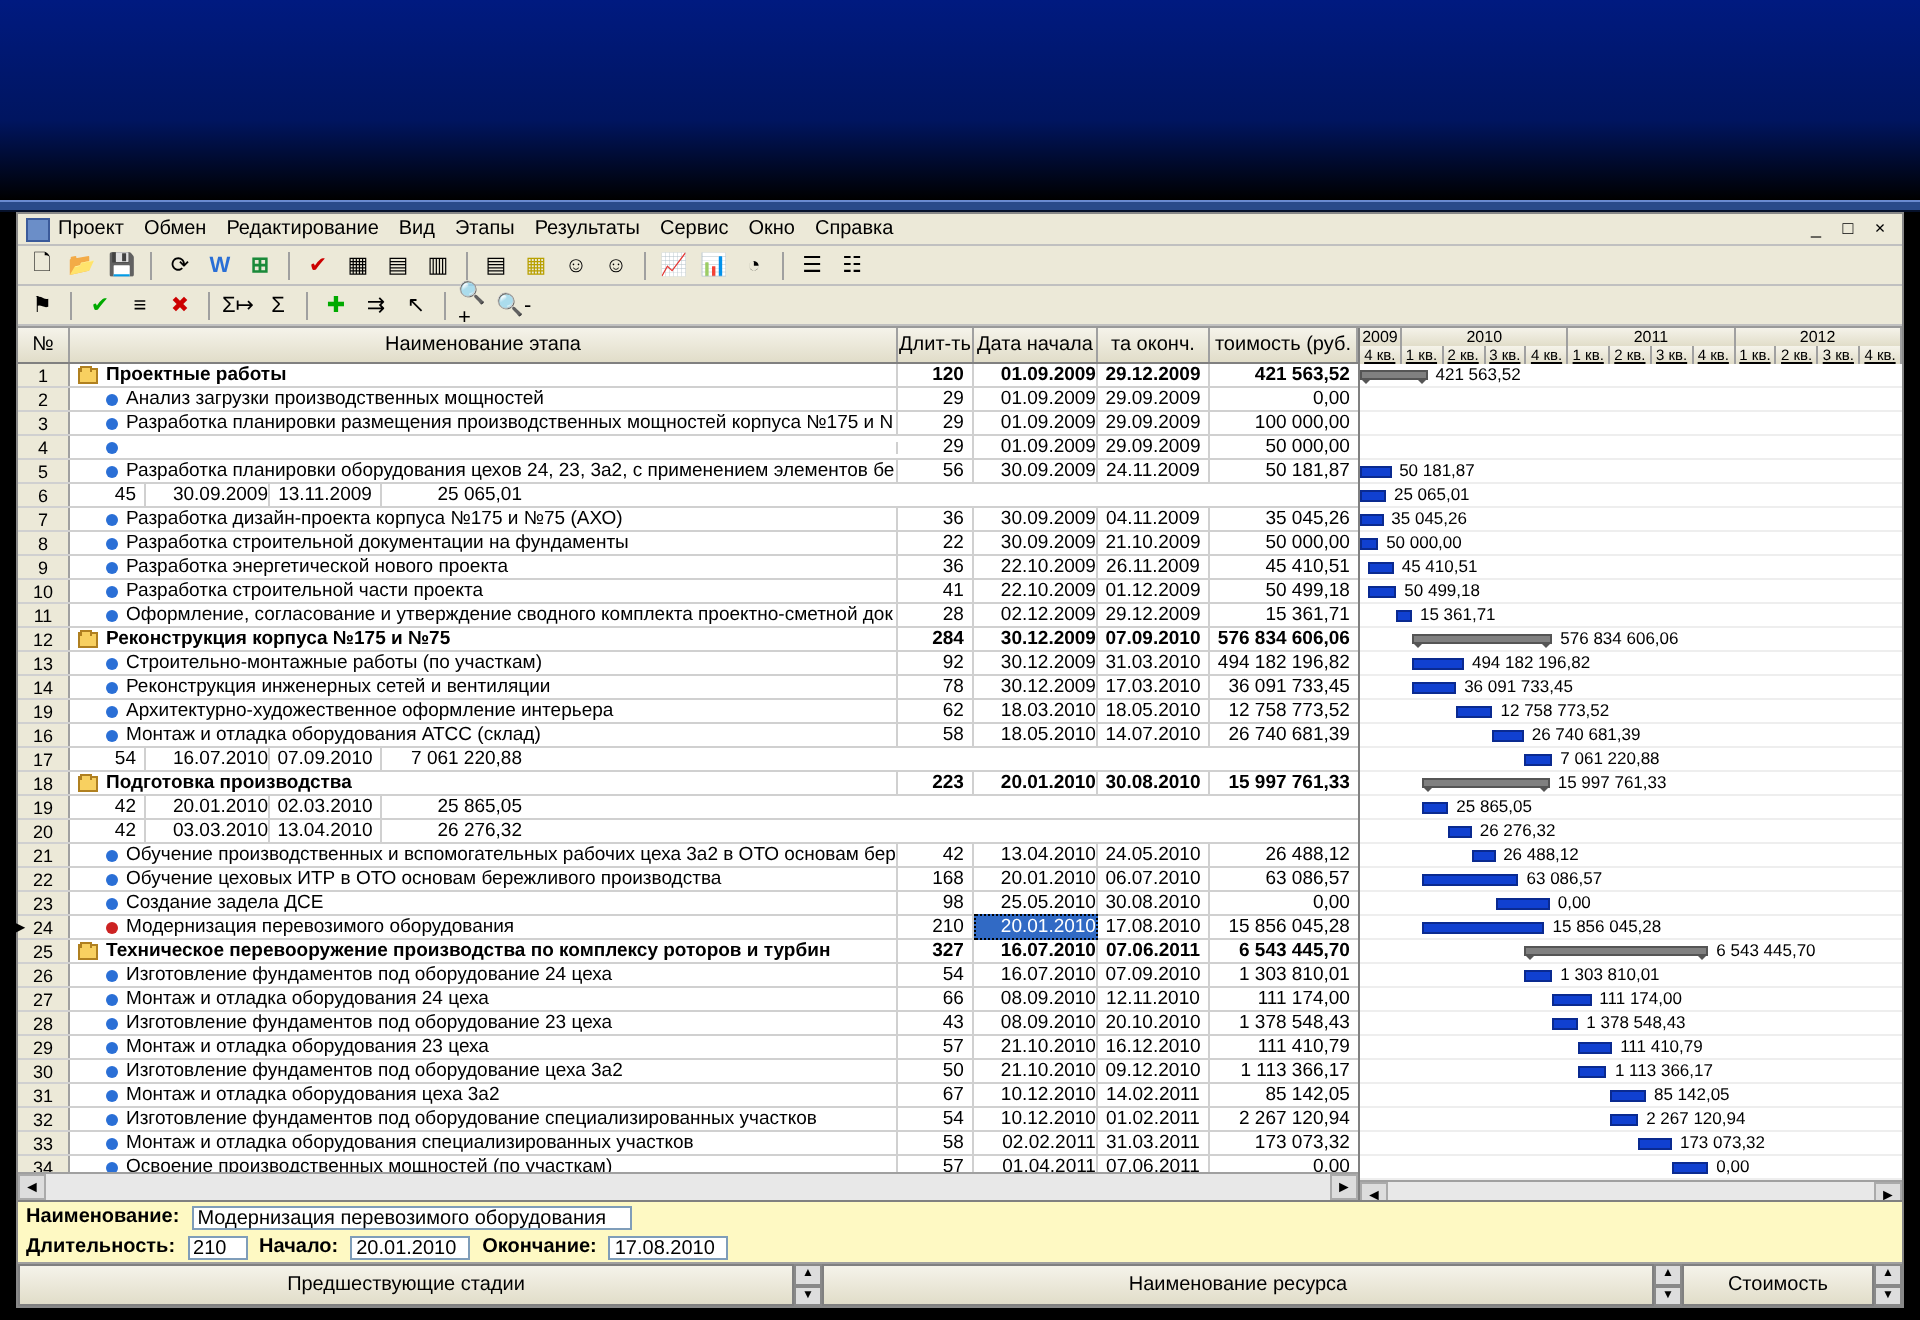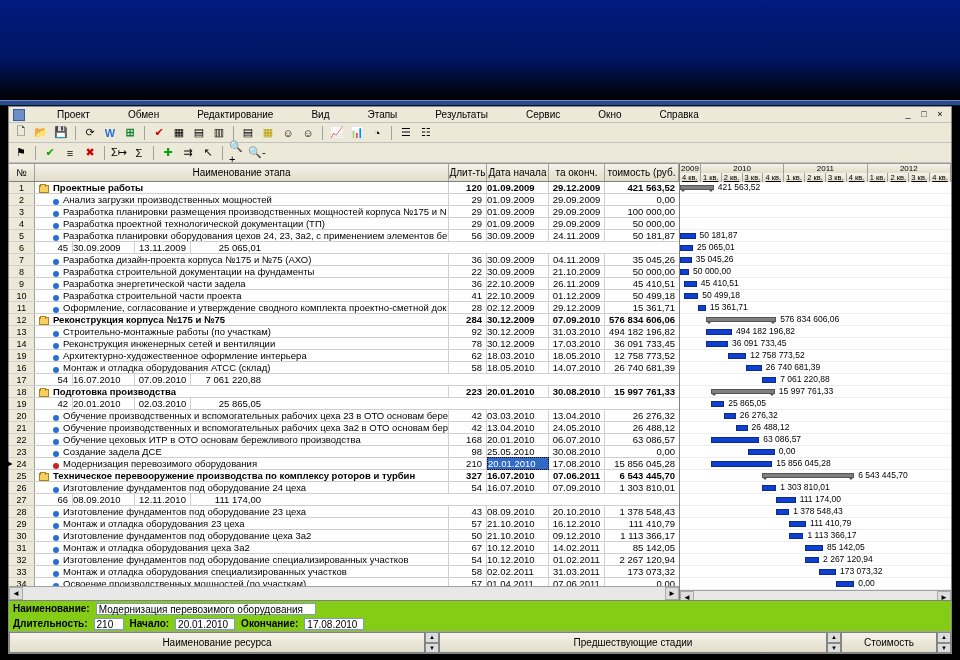--- a/index.html
+++ b/index.html
@@ -2,45 +2,45 @@
 <html><head>
 <meta charset="utf-8">
 <style>
   * { box-sizing: border-box; margin: 0; padding: 0; }
   html, body { width: 960px; height: 660px; font-family: Tahoma, Arial, sans-serif; font-size: 10px; overflow: hidden; background: #000; }
   .topband { height: 100px; background: linear-gradient(#001a80, #001560 60%, #000); }
   .sep { height: 6px; background: #2a4a8a; border-top: 1px solid #6a8ad0; border-bottom: 1px solid #06112a; }
   .app { position: absolute; top: 106px; left: 8px; width: 944px; height: 548px; background: #ece9d8; border: 1px solid #888; display: flex; flex-direction: column; }
   .menubar { display: flex; align-items: center; height: 16px; background: #ece9d8; border-bottom: 1px solid #c0c0c0; padding: 0 4px; }
   .menubar .icon { width: 12px; height: 12px; background: #6b8ec8; margin-right: 4px; border: 1px solid #3b5a9a; }
-  .menubar span { margin-right: 10px; cursor: default; margin-left: 28px; }
+  .menubar span { margin-right: 10px; cursor: default; }
   .wincontrols { margin-left: auto; display: flex; gap: 2px; }
   .wincontrols div { width: 14px; height: 12px; text-align: center; line-height: 10px; font-size: 9px; }
   .toolbar { display: flex; align-items: center; height: 20px; background: #ece9d8; border-bottom: 1px solid #c0c0c0; padding: 0 4px; gap: 4px; }
   .toolbar.second { height: 20px; }
   .tbicon { width: 16px; height: 16px; display: inline-flex; align-items: center; justify-content: center; font-size: 11px; cursor: pointer; }
   .tbsep { width: 1px; height: 14px; background: #a0a0a0; margin: 0 2px; }
   .content { flex: 1; display: flex; border-top: 1px solid #999; overflow: hidden; }
   .grid { flex: 0 0 602px; display: flex; flex-direction: column; border-right: 1px solid #808080; background: #fff; }
   .gridhead { display: flex; height: 18px; background: #ece9d8; border-bottom: 1px solid #808080; }
   .gridhead div { border-right: 1px solid #a0a0a0; display: flex; align-items: center; justify-content: center; font-size: 10px; overflow: hidden; background: linear-gradient(#f5f3ea, #e1ddc9); }
   .col-rownum { width: 26px; }
   .col-name { flex: 1; }
   .col-dur { width: 38px; }
   .col-start { width: 62px; }
   .col-end { width: 56px; }
   .col-cost { width: 74px; }
   .gridbody { flex: 1; overflow: hidden; }
   .row { display: flex; height: 12px; border-bottom: 1px solid #d0d0d0; align-items: center; }
   .row .rownum { width: 26px; text-align: center; background: #ece9d8; border-right: 1px solid #a0a0a0; font-size: 9px; height: 100%; line-height: 12px; }
   .row.selected .rownum::before { content: "▶"; font-size: 8px; position: absolute; margin-left: -10px; }
-  .row .name { flex: 1; border-right: 1px solid #d0d0d0; padding-left: 2px; white-space: nowrap; overflow: hidden; font-size: 9.5px; display: flex; align-items: flex-end; }
+  .row .name { flex: 1; border-right: 1px solid #d0d0d0; padding-left: 2px; white-space: nowrap; overflow: hidden; font-size: 9.5px; display: flex; align-items: center; }
   .row.bold .name, .row.bold .dur, .row.bold .start, .row.bold .end, .row.bold .cost { font-weight: bold; }
   .row .dur { width: 38px; text-align: right; padding-right: 4px; border-right: 1px solid #d0d0d0; font-size: 9.5px; }
-  .row .start { width: 62px; text-align: left; border-right: 1px solid #d0d0d0; font-size: 9.5px; }
+  .row .start { width: 62px; text-align: right; border-right: 1px solid #d0d0d0; font-size: 9.5px; }
   .row .end { width: 56px; text-align: center; border-right: 1px solid #d0d0d0; font-size: 9.5px; }
   .row .cost { width: 74px; text-align: right; padding-right: 4px; font-size: 9.5px; }
   .row.selected .start { background: #316ac5; color: #fff; border: 1px dotted #000; }
   .bullet { width: 6px; height: 6px; border-radius: 50%; margin-right: 4px; flex-shrink: 0; }
   .bullet.blue { background: #2a6fd6; }
   .bullet.red { background: #cc2222; }
   .folder { width: 10px; height: 8px; background: #f8d060; border: 1px solid #b08020; margin-right: 4px; flex-shrink: 0; position: relative; }
   .folder::before { content: ""; position: absolute; top: -2px; left: 0; width: 4px; height: 2px; background: #f8d060; border: 1px solid #b08020; border-bottom: none; }
   .indent { display: inline-block; }
   
@@ -56,21 +56,21 @@
   .bar.summary { height: 5px; background: #808080; border: 1px solid #555; top: 3px; }
   .bar.summary::before, .bar.summary::after { content: ""; position: absolute; bottom: -3px; width: 0; height: 0; border-left: 3px solid transparent; border-right: 3px solid transparent; border-top: 3px solid #555; }
   .bar.summary::before { left: -1px; }
   .bar.summary::after { right: -1px; }
   .barlabel { position: absolute; font-size: 8.5px; top: 0; white-space: nowrap; }
   
   .hscroll { height: 14px; background: #ece9d8; border-top: 1px solid #a0a0a0; display: flex; }
   .hscroll .track { flex: 1; background: #e8e8e8; position: relative; }
   .hscroll .btn { width: 14px; background: #ddd; border: 1px solid #aaa; text-align: center; line-height: 11px; font-size: 8px; }
   
-  .footer { border-top: 1px solid #808080; background: #84cc16; }
+  .footer { border-top: 1px solid #808080; background: #fef9c3; }
   .frow { display: flex; align-items: center; height: 15px; padding: 0 4px; gap: 6px; }
   .flabel { font-weight: bold; font-size: 10px; }
   .finput { background: #fff; border: 1px solid #7f9db9; height: 12px; padding: 0 2px; font-size: 10px; }
   .btnbar { display: flex; height: 22px; border-top: 1px solid #a0a0a0; }
   .bigbtn { flex: 1; display: flex; }
   .bigbtn .lab { flex: 1; background: linear-gradient(#f5f3ea,#e1ddc9); border: 1px solid #808080; display: flex; align-items: center; justify-content: center; font-size: 10px; }
   .bigbtn .spin { width: 14px; display: flex; flex-direction: column; }
   .bigbtn .spin div { flex: 1; background: #ddd; border: 1px solid #888; font-size: 6px; text-align: center; line-height: 8px; }
   .smallbtn { width: 110px; display: flex; }
 </style>
@@ -191,21 +191,20 @@
             <div class="dur">29</div>
             <div class="start">01.09.2009</div>
             <div class="end">29.09.2009</div>
             <div class="cost">100 000,00</div>
           </div>
           <div class="row">
             <div class="rownum">4</div>
             <div class="name">
               <span class="indent" style="width: 16px;"></span>
               <span class="bullet blue"></span>
-              <span>Разработка проектной технологической документации (ТП)</span>
             </div>
             <div class="dur">29</div>
             <div class="start">01.09.2009</div>
             <div class="end">29.09.2009</div>
             <div class="cost">50 000,00</div>
           </div>
           <div class="row">
             <div class="rownum">5</div>
             <div class="name">
               <span class="indent" style="width: 16px;"></span>
@@ -246,21 +245,21 @@
             <div class="dur">22</div>
             <div class="start">30.09.2009</div>
             <div class="end">21.10.2009</div>
             <div class="cost">50 000,00</div>
           </div>
           <div class="row">
             <div class="rownum">9</div>
             <div class="name">
               <span class="indent" style="width: 16px;"></span>
               <span class="bullet blue"></span>
-              <span>Разработка энергетической части задела</span>
+              <span>Разработка энергетической нового проекта</span>
             </div>
             <div class="dur">36</div>
             <div class="start">22.10.2009</div>
             <div class="end">26.11.2009</div>
             <div class="cost">45 410,51</div>
           </div>
           <div class="row">
             <div class="rownum">10</div>
             <div class="name">
               <span class="indent" style="width: 16px;"></span>
@@ -365,25 +364,20 @@
           </div>
           <div class="row">
             <div class="rownum">19</div>
             <div class="dur">42</div>
             <div class="start">20.01.2010</div>
             <div class="end">02.03.2010</div>
             <div class="cost">25 865,05</div>
           </div>
           <div class="row">
             <div class="rownum">20</div>
-            <div class="name">
-              <span class="indent" style="width: 16px;"></span>
-              <span class="bullet blue"></span>
-              <span>Обучение производственных и вспомогательных рабочих цеха 23 в ОТО основам бере</span>
-            </div>
             <div class="dur">42</div>
             <div class="start">03.03.2010</div>
             <div class="end">13.04.2010</div>
             <div class="cost">26 276,32</div>
           </div>
           <div class="row">
             <div class="rownum">21</div>
             <div class="name">
               <span class="indent" style="width: 16px;"></span>
               <span class="bullet blue"></span>
@@ -449,20 +443,25 @@
               <span class="bullet blue"></span>
               <span>Изготовление фундаментов под оборудование 24 цеха</span>
             </div>
             <div class="dur">54</div>
             <div class="start">16.07.2010</div>
             <div class="end">07.09.2010</div>
             <div class="cost">1 303 810,01</div>
           </div>
           <div class="row">
             <div class="rownum">27</div>
+            <div class="name">
+              <span class="indent" style="width: 16px;"></span>
+              <span class="bullet blue"></span>
+              <span>Монтаж и отладка оборудования 24 цеха</span>
+            </div>
             <div class="dur">66</div>
             <div class="start">08.09.2010</div>
             <div class="end">12.11.2010</div>
             <div class="cost">111 174,00</div>
           </div>
           <div class="row">
             <div class="rownum">28</div>
             <div class="name">
               <span class="indent" style="width: 16px;"></span>
               <span class="bullet blue"></span>
@@ -721,29 +720,29 @@
     </div>
     <div class="frow">
       <span class="flabel">Длительность:</span>
       <span class="finput" style="width:30px">210</span>
       <span class="flabel">Начало:</span>
       <span class="finput" style="width:60px">20.01.2010</span>
       <span class="flabel">Окончание:</span>
       <span class="finput" style="width:60px">17.08.2010</span>
     </div>
     <div class="btnbar">
-      <div class="bigbtn">
-        <div class="lab">Наименование ресурса</div>
+      <div class="bigbtn" style="flex:0 0 402px">
+        <div class="lab">Предшествующие стадии</div>
         <div class="spin">
             <div>▲</div>
             <div>▼</div>
           </div>
       </div>
-      <div class="bigbtn" style="flex:0 0 402px">
-        <div class="lab">Предшествующие стадии</div>
+      <div class="bigbtn">
+        <div class="lab">Наименование ресурса</div>
         <div class="spin">
             <div>▲</div>
             <div>▼</div>
           </div>
       </div>
       <div class="smallbtn">
         <div class="lab" style="flex:1;background:linear-gradient(#f5f3ea,#e1ddc9);border:1px solid #808080;display:flex;align-items:center;justify-content:center;font-size:10px">Стоимость</div>
         <div class="spin" style="width:14px;display:flex;flex-direction:column">
             <div style="flex:1;background:#ddd;border:1px solid #888;font-size:6px;text-align:center;line-height:8px">▲</div>
             <div style="flex:1;background:#ddd;border:1px solid #888;font-size:6px;text-align:center;line-height:8px">▼</div>

